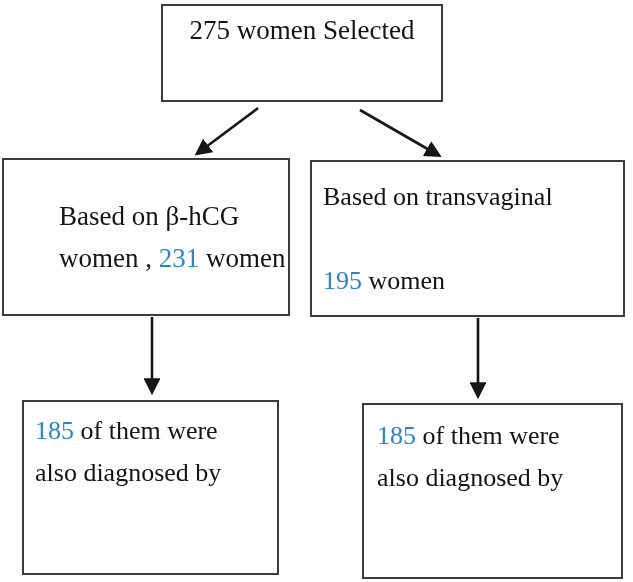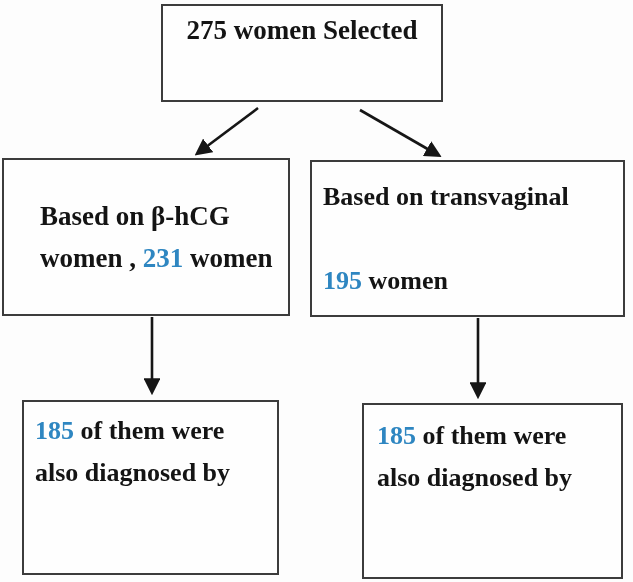--- a/index.html
+++ b/index.html
@@ -1,36 +1,36 @@
 <!DOCTYPE html>
 <html style="--accent: #2e86c1; --ink: #141414; --line: #3c3c3c;"><head>
 <meta charset="utf-8">
 <style>
   :root { --accent:#2e86c1; --ink:#141414; --line:#3c3c3c; }
   html,body { margin:0; padding:0; background:#ffffff; }
   #canvas {
     position:relative; width:633px; height:582px;
     background:#fdfdfd; overflow:hidden;
     font-family:"Liberation Serif","DejaVu Serif",serif;
-    font-weight:bold; color:var(--ink);
+    font-weight:normal; color:var(--ink);
   }
   .box {
     position:absolute; box-sizing:border-box;
     border:2px solid var(--line); background:#fefefe;
     font-size:26px; line-height:42px;
   }
   .txt { white-space:nowrap; }
   .num { color:var(--accent); }
   #node-top {
     left:161px; top:4px; width:282px; height:98px;
     text-align:center; padding-top:3px; font-size:27px;
   }
   #node-mid-left {
     left:2px; top:158px; width:288px; height:158px;
-    display:flex; align-items:center; padding-left:36px; font-size:27px;
+    display:flex; align-items:center; padding-left:55px; font-size:27px;
   }
   #node-mid-right {
     left:310px; top:160px; width:315px; height:157px;
     display:flex; align-items:center; padding-left:11px; font-size:26px;
   }
   #node-bottom-left {
     left:22px; top:400px; width:257px; height:175px;
     padding:8px 0 0 11px;
   }
   #node-bottom-right {

